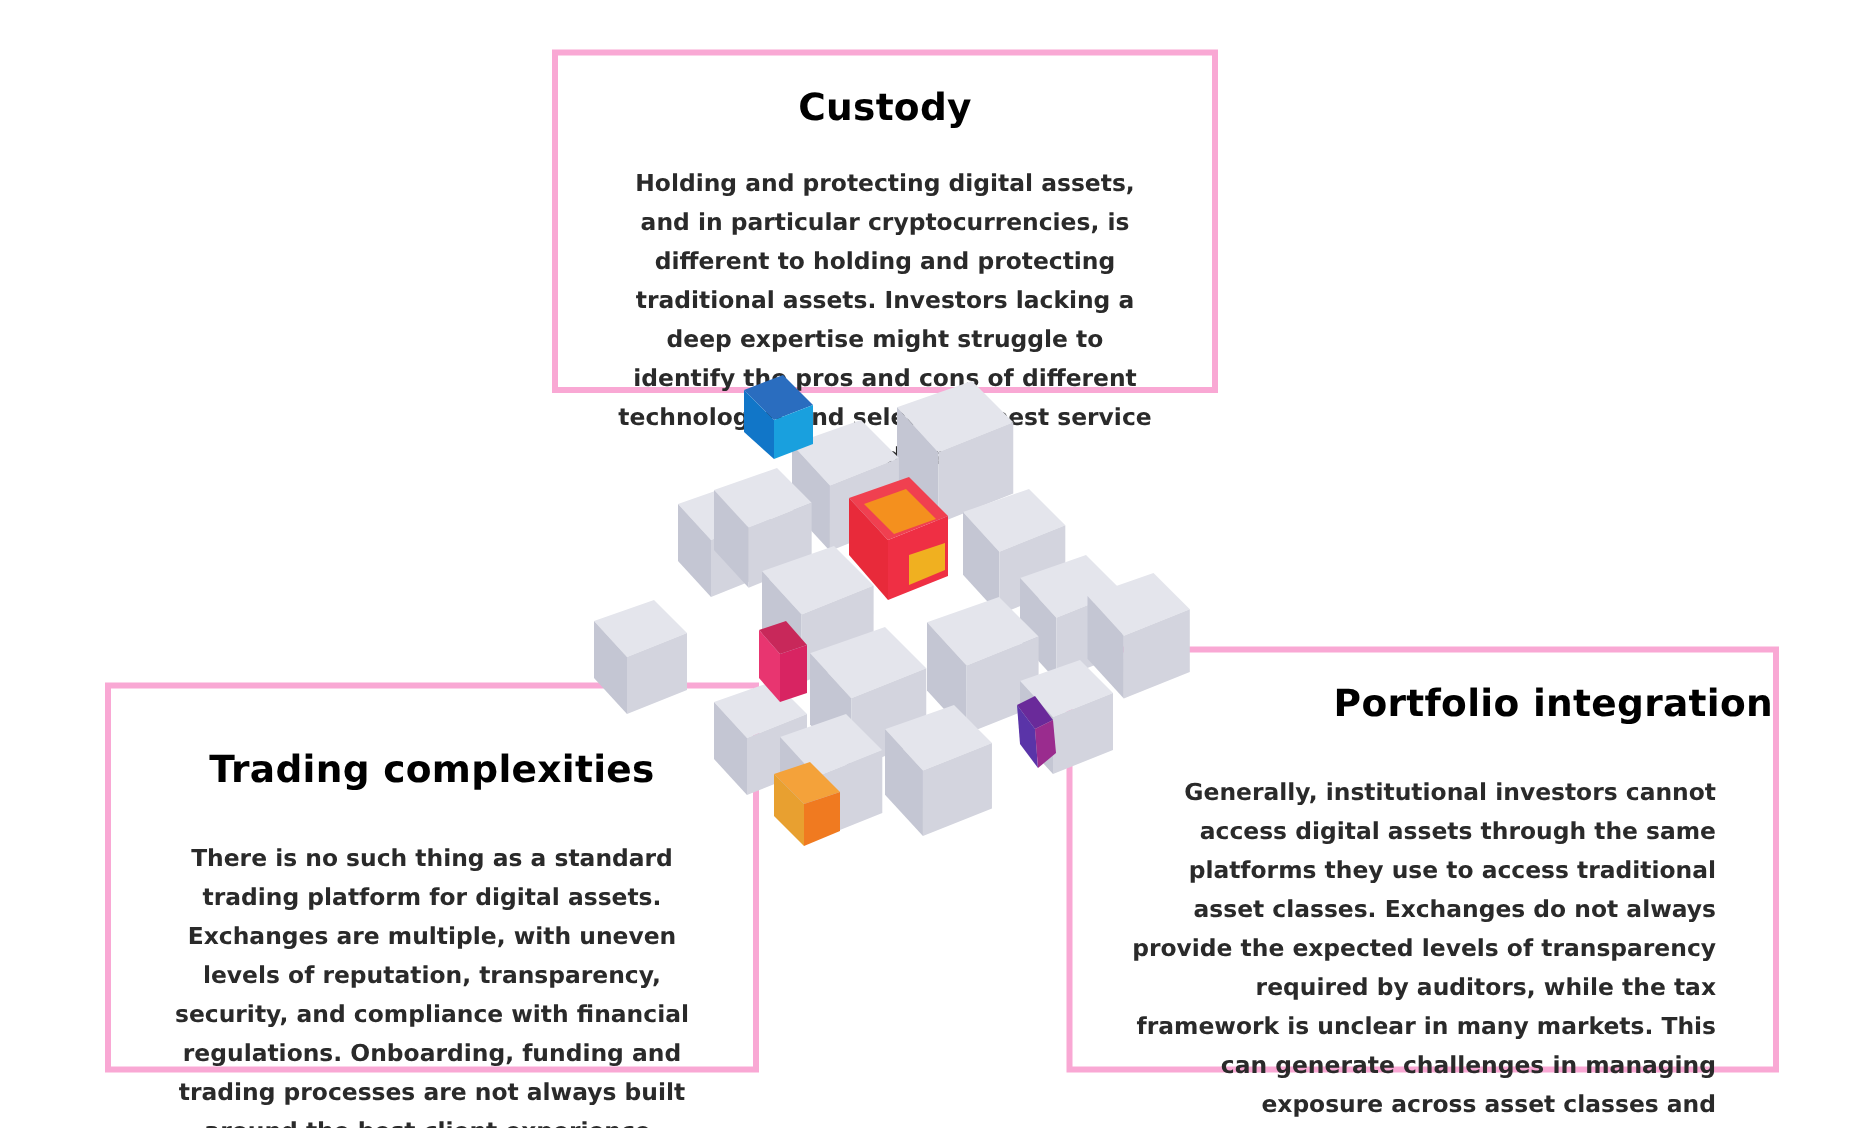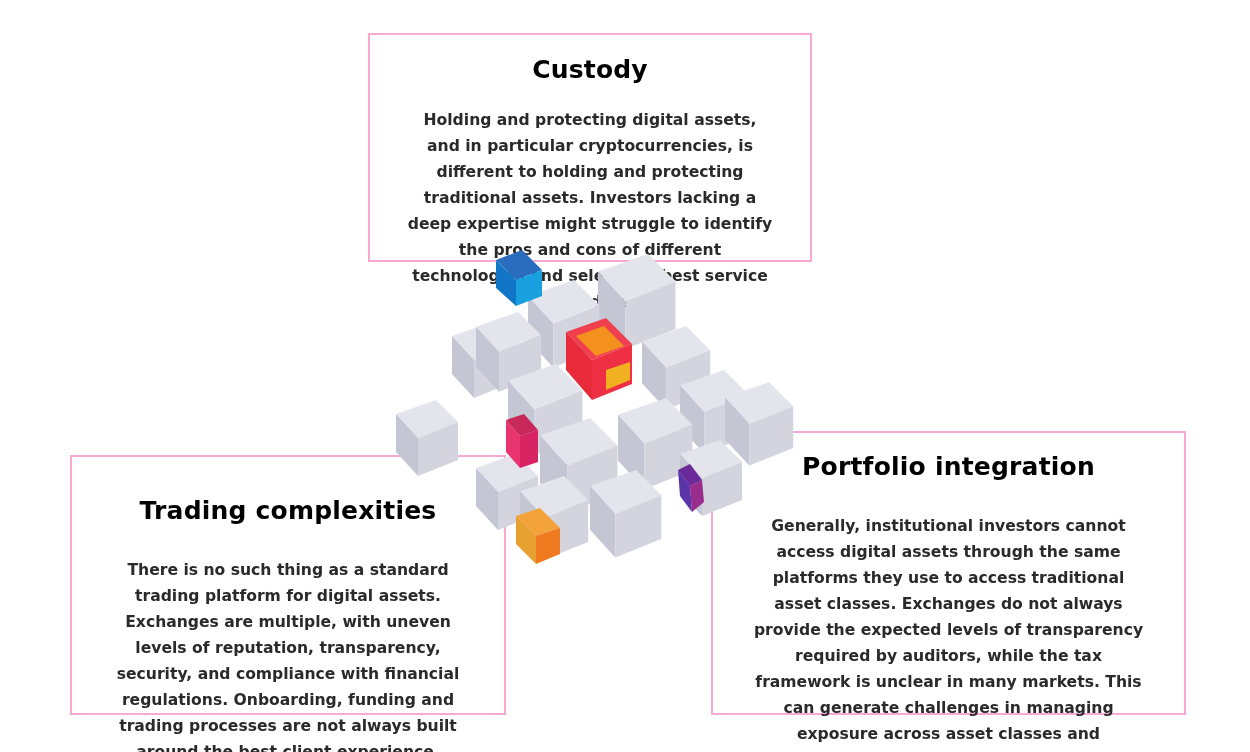--- a/index.html
+++ b/index.html
@@ -1,37 +1,37 @@
 <!DOCTYPE html>
 <html><head>
 <meta charset="utf-8">
 <style>
   html, body { margin: 0; padding: 0; }
   body {
     width: 1250px; height: 752px; background: #ffffff; position: relative; overflow: hidden;
     font-family: "DejaVu Sans", sans-serif; color: #222;
   }
   .panel {
-    position: absolute; background: #ffffff; border: 2px solid #f9a8d4;
+    position: absolute; background: #ffffff; border: 4px solid #f9a8d4;
     box-sizing: border-box; text-align: center; z-index: 2;
   }
   .panel h2 {
     margin: 0; font-family: "DejaVu Sans", sans-serif; font-weight: bold; color: #000;
     font-size: 25px; letter-spacing: 0.2px;
   }
   .panel p {
     margin: 18px; font-size: 15.6px; line-height: 26px; color: #2a2a2a; font-weight: bold;
   }
   #custody { left: 368px; top: 33px; width: 444px; height: 229px; padding-top: 18px; }
   #custody h2 { line-height: 34px; }
   #custody p { padding: 2px 18px 0; }
   #trading { left: 70px; top: 455px; width: 436px; height: 260px; padding-top: 36px; }
   #trading h2 { line-height: 36px; }
   #trading p { padding: 10px 24px 0; }
-  #portfolio { left: 711px; top: 431px; width: 475px; height: 284px; padding-top: 16px; }
+  #portfolio { left: 711px; top: 431px; width: 475px; height: 284px; padding-top: 16px; text-align: right; }
   #portfolio h2 { line-height: 36px; }
   #portfolio p { padding: 10px 20px 0; }
   #cubes { position: absolute; left: 380px; top: 240px; width: 430px; height: 350px; z-index: 3; pointer-events: none; }
 </style>
 </head>
 <body>
 
 <div id="custody" class="panel">
   <h2>Custody</h2>
   <p>Holding and protecting digital assets, and in particular cryptocurrencies, is different to holding and protecting traditional assets.  Investors lacking a deep expertise might struggle to identify the pros and cons of different technologies and select the best service providers.</p>

